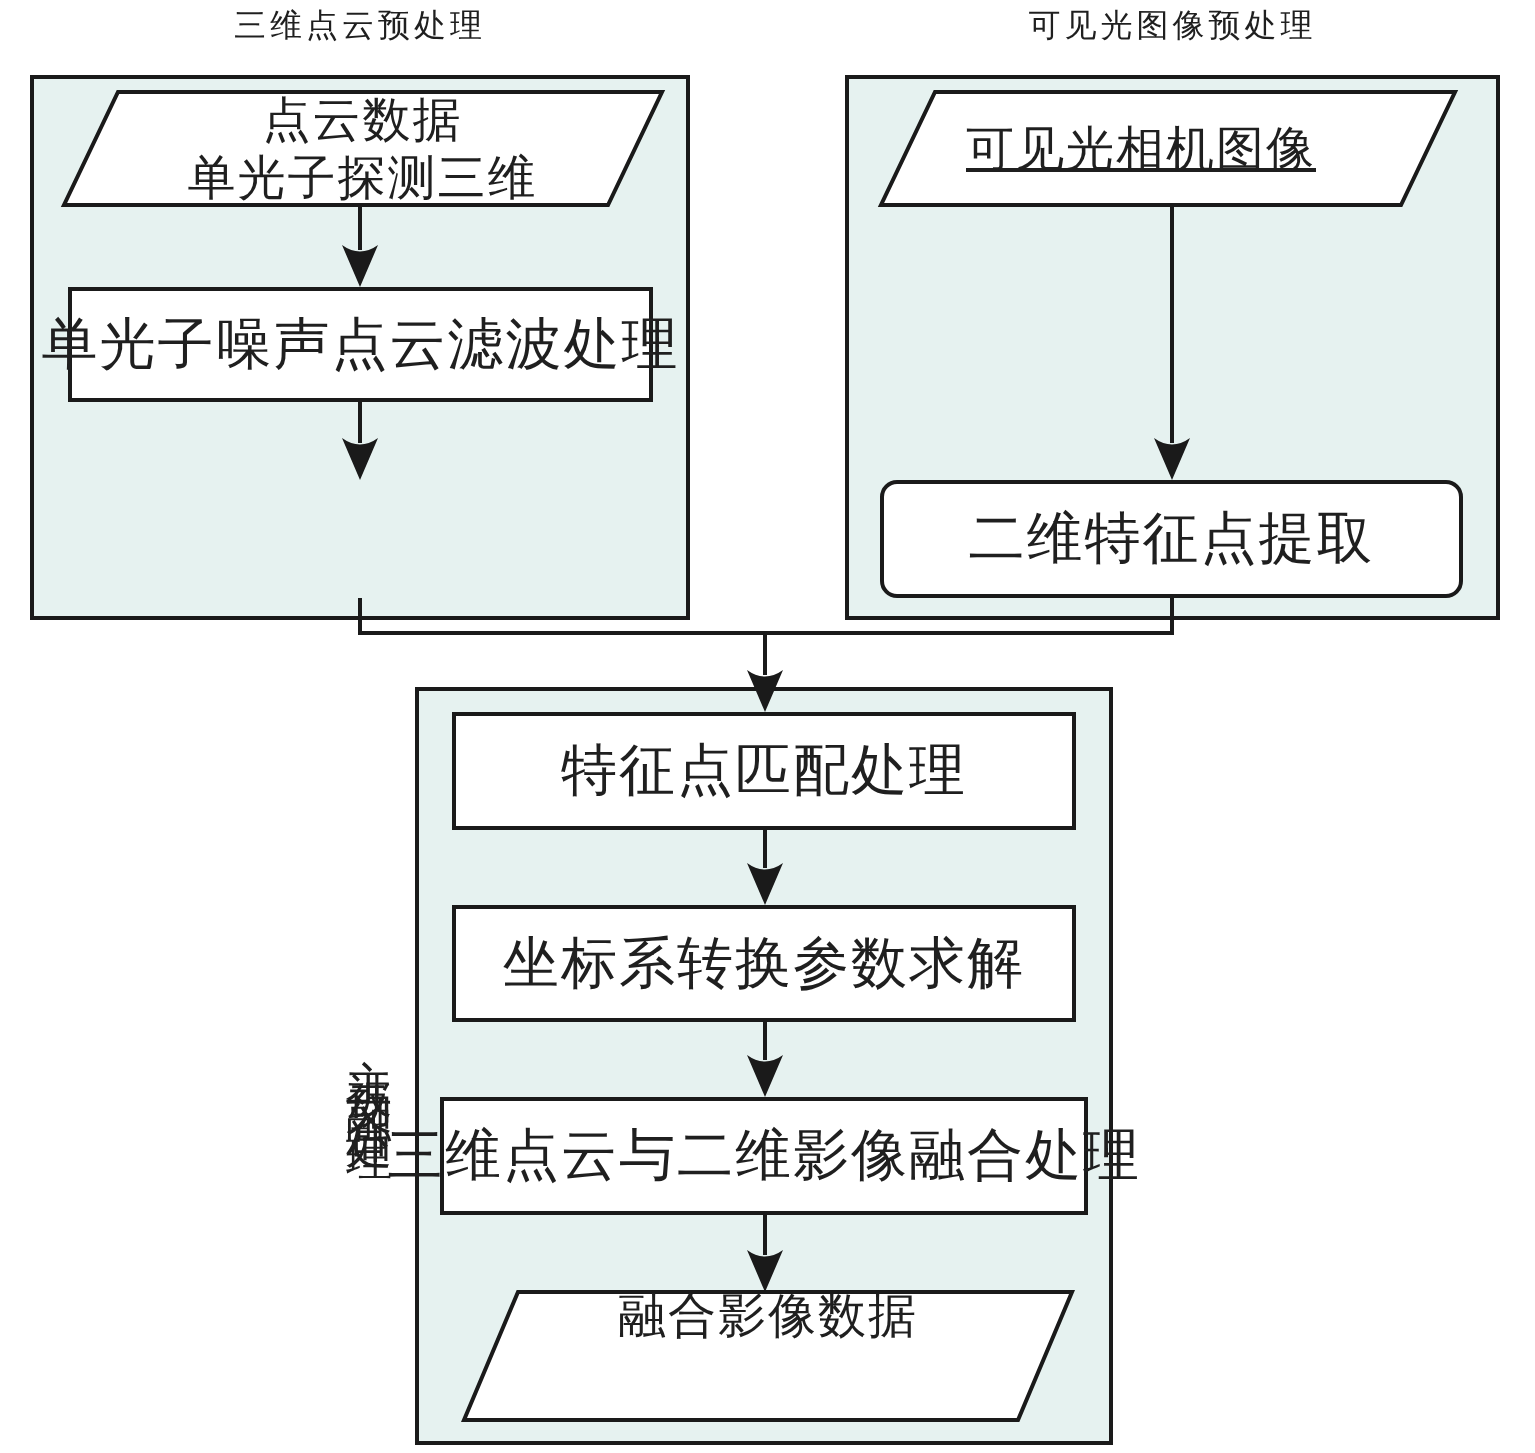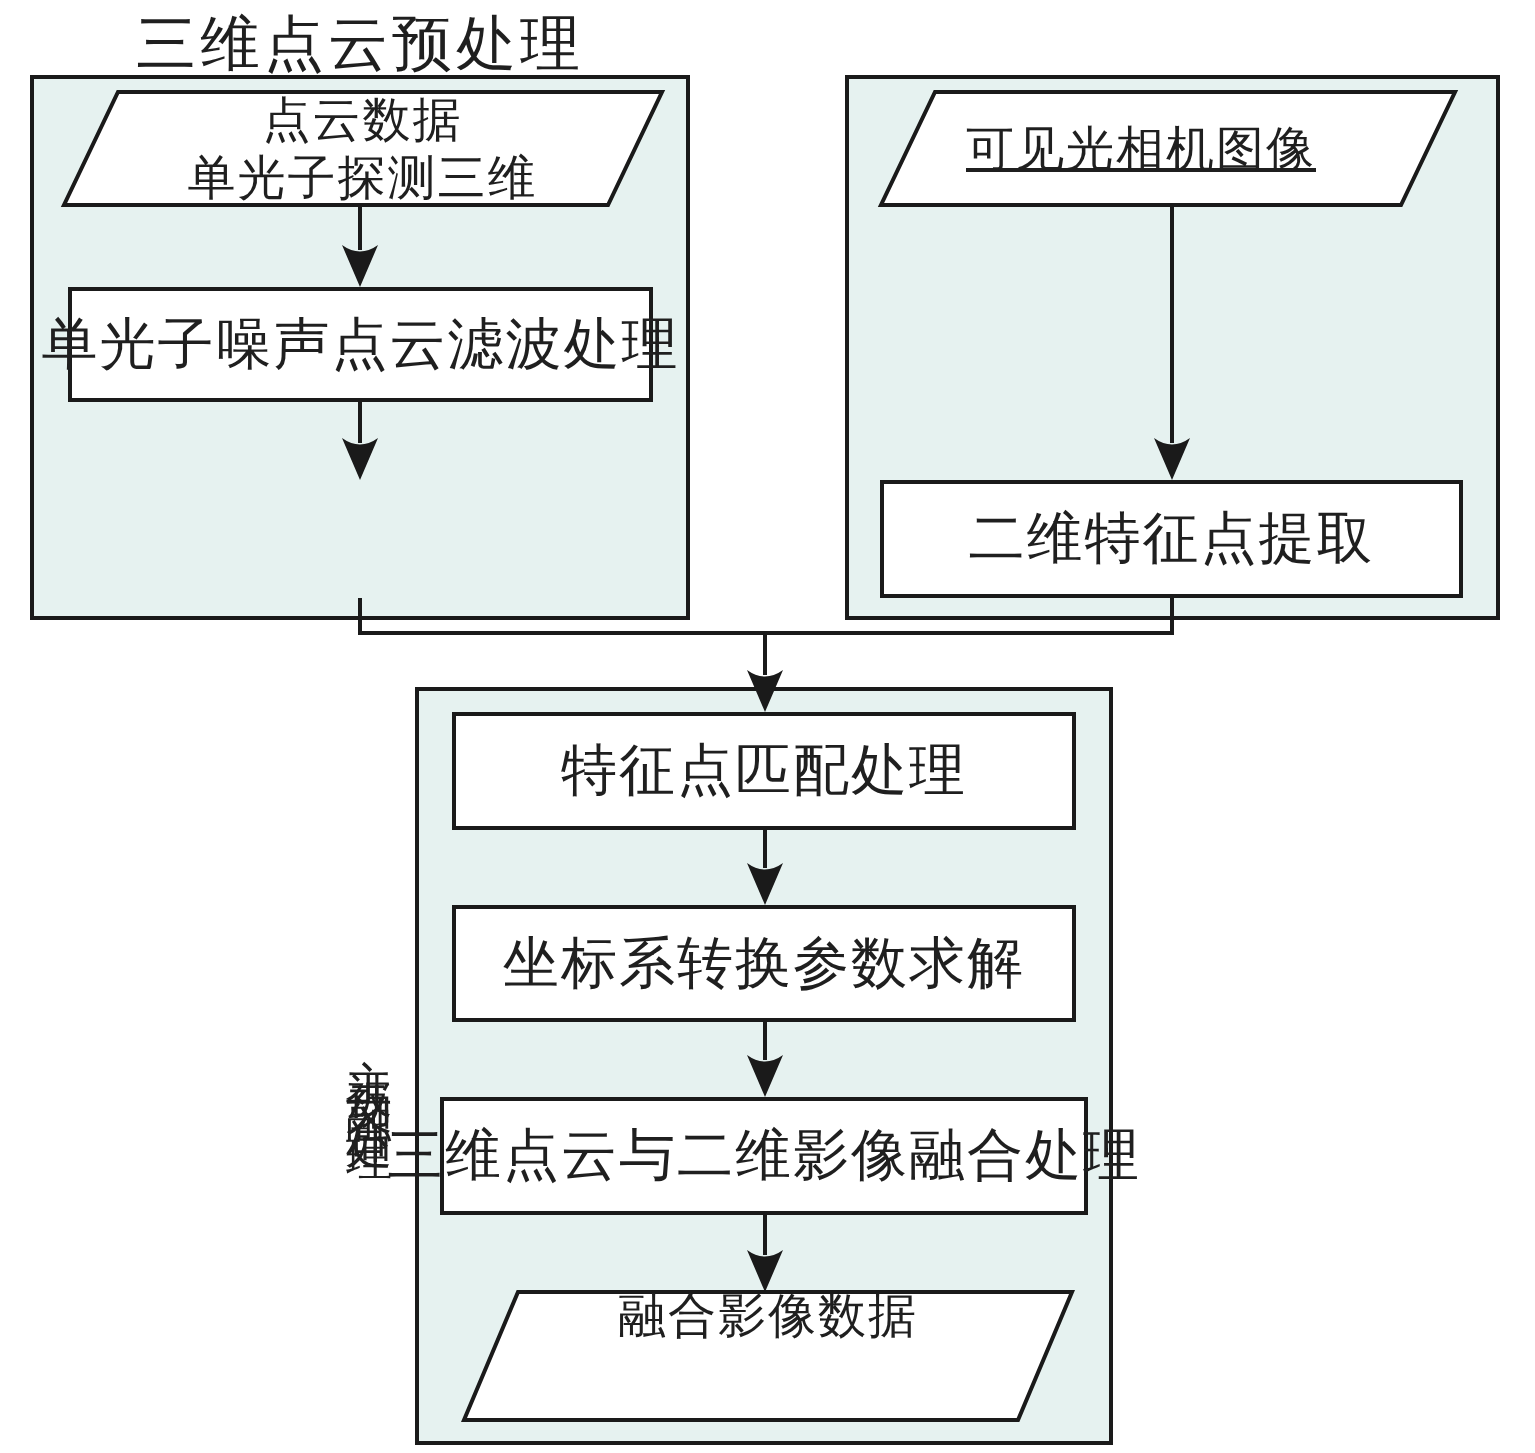--- a/index.html
+++ b/index.html
@@ -7,21 +7,21 @@
     position:relative;
     width:1535px;height:1453px;
     background:#ffffff;
     font-family:"Liberation Serif","DejaVu Serif",serif;
     color:#1f1f1f;
     overflow:hidden;
   }
   .group-title{
     position:absolute;
     text-align:center;
-    font-size:60px;
+    font-size:32px;
     letter-spacing:4px;
     color:#1f1f1f;
     white-space:nowrap;
   }
   .container{
     position:absolute;
     background:var(--container-fill,#e6f2f0);
     border:4px solid var(--line-color,#1a1a1a);
     box-sizing:border-box;
   }
@@ -81,20 +81,21 @@
     fill:var(--line-color,#1a1a1a);
     stroke:none;
   }
 </style>
 </head>
 <body>
 
 <div id="stage" style="--container-fill: #e6f2f0; --shape-fill: #ffffff; --line-color: #1a1a1a; color: rgb(31, 31, 31);">
 
   <div class="group-title" style="left:30px;top:4px;width:660px;">三维点云预处理</div>
+  <div class="group-title" style="left:845px;top:4px;width:655px;">可见光图像预处理</div>
 
   <div class="container" style="left:30px;top:75px;width:660px;height:545px;"></div>
   <div class="container" style="left:845px;top:75px;width:655px;height:545px;"></div>
   <div class="container" style="left:415px;top:687px;width:698px;height:758px;"></div>
 
   <div class="side-label" style="left:330px;top:852px;width:62px;height:430px;text-align:center;">主被动融合处理</div>
 
   <svg class="overlay" width="1535" height="1453" viewBox="0 0 1535 1453">
 
     <polygon class="shape" points="118,92 662,92 608,205 64,205"></polygon>
@@ -126,18 +127,18 @@
   </svg>
 
   <div class="para-label" style="left:90px;top:92px;width:545px;height:113px;">
     <span>点云数据</span>
     <span>单光子探测三维</span>
   </div>
   <div class="para-label" style="left:866px;top:92px;width:550px;height:113px;text-decoration:underline;">可见光相机图像</div>
   <div class="para-label" style="left:464px;top:1252px;width:608px;height:128px;">融合影像数据</div>
 
   <div class="node-rect" style="left:68px;top:287px;width:585px;height:115px;">单光子噪声点云滤波处理</div>
-  <div class="node-rect" style="left:880px;top:480px;width:583px;height:118px;">二维特征点提取</div>
+  <div class="node-rect" style="left:880px;top:480px;width:583px;height:118px;border-radius:17px;">二维特征点提取</div>
   <div class="node-rect" style="left:452px;top:712px;width:624px;height:118px;">特征点匹配处理</div>
   <div class="node-rect" style="left:452px;top:905px;width:624px;height:117px;">坐标系转换参数求解</div>
   <div class="node-rect" style="left:440px;top:1097px;width:648px;height:118px;">三维点云与二维影像融合处理</div>
 
 </div>
 
 </body></html>

